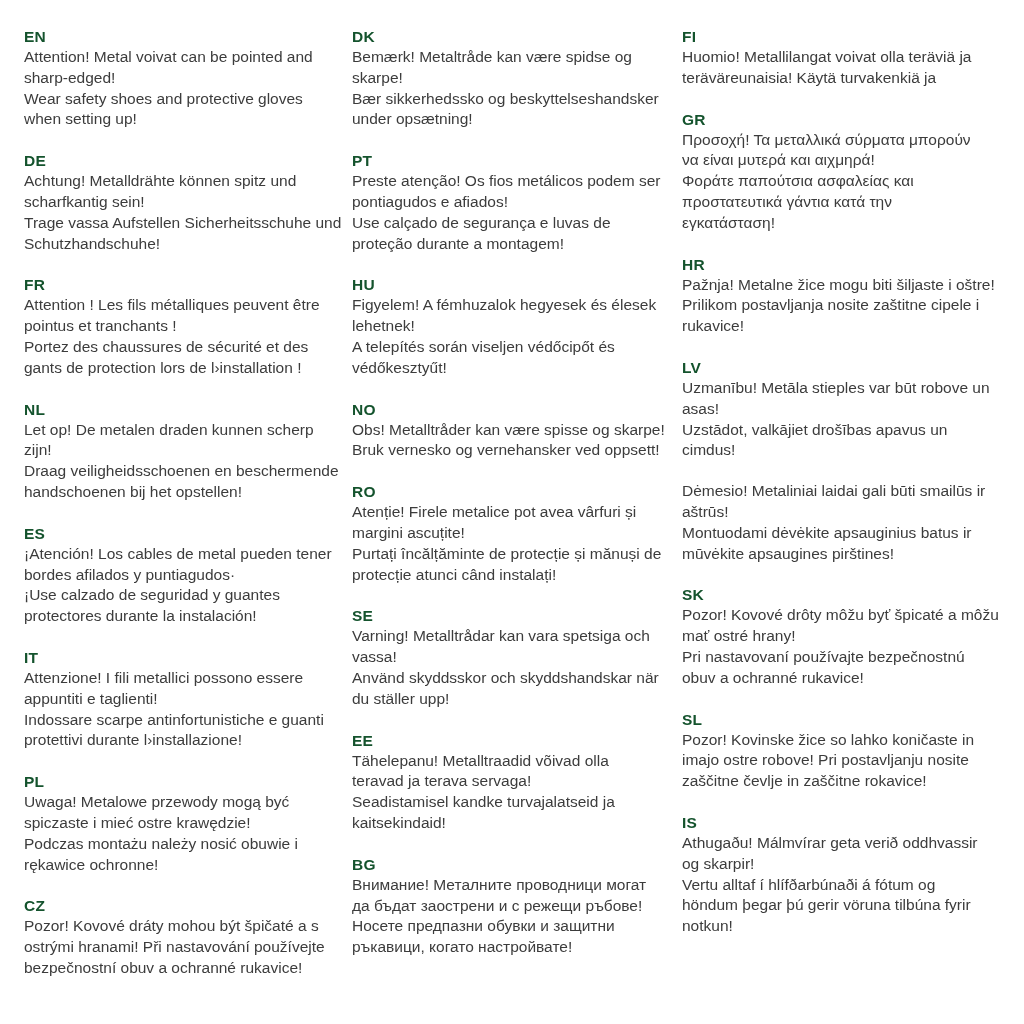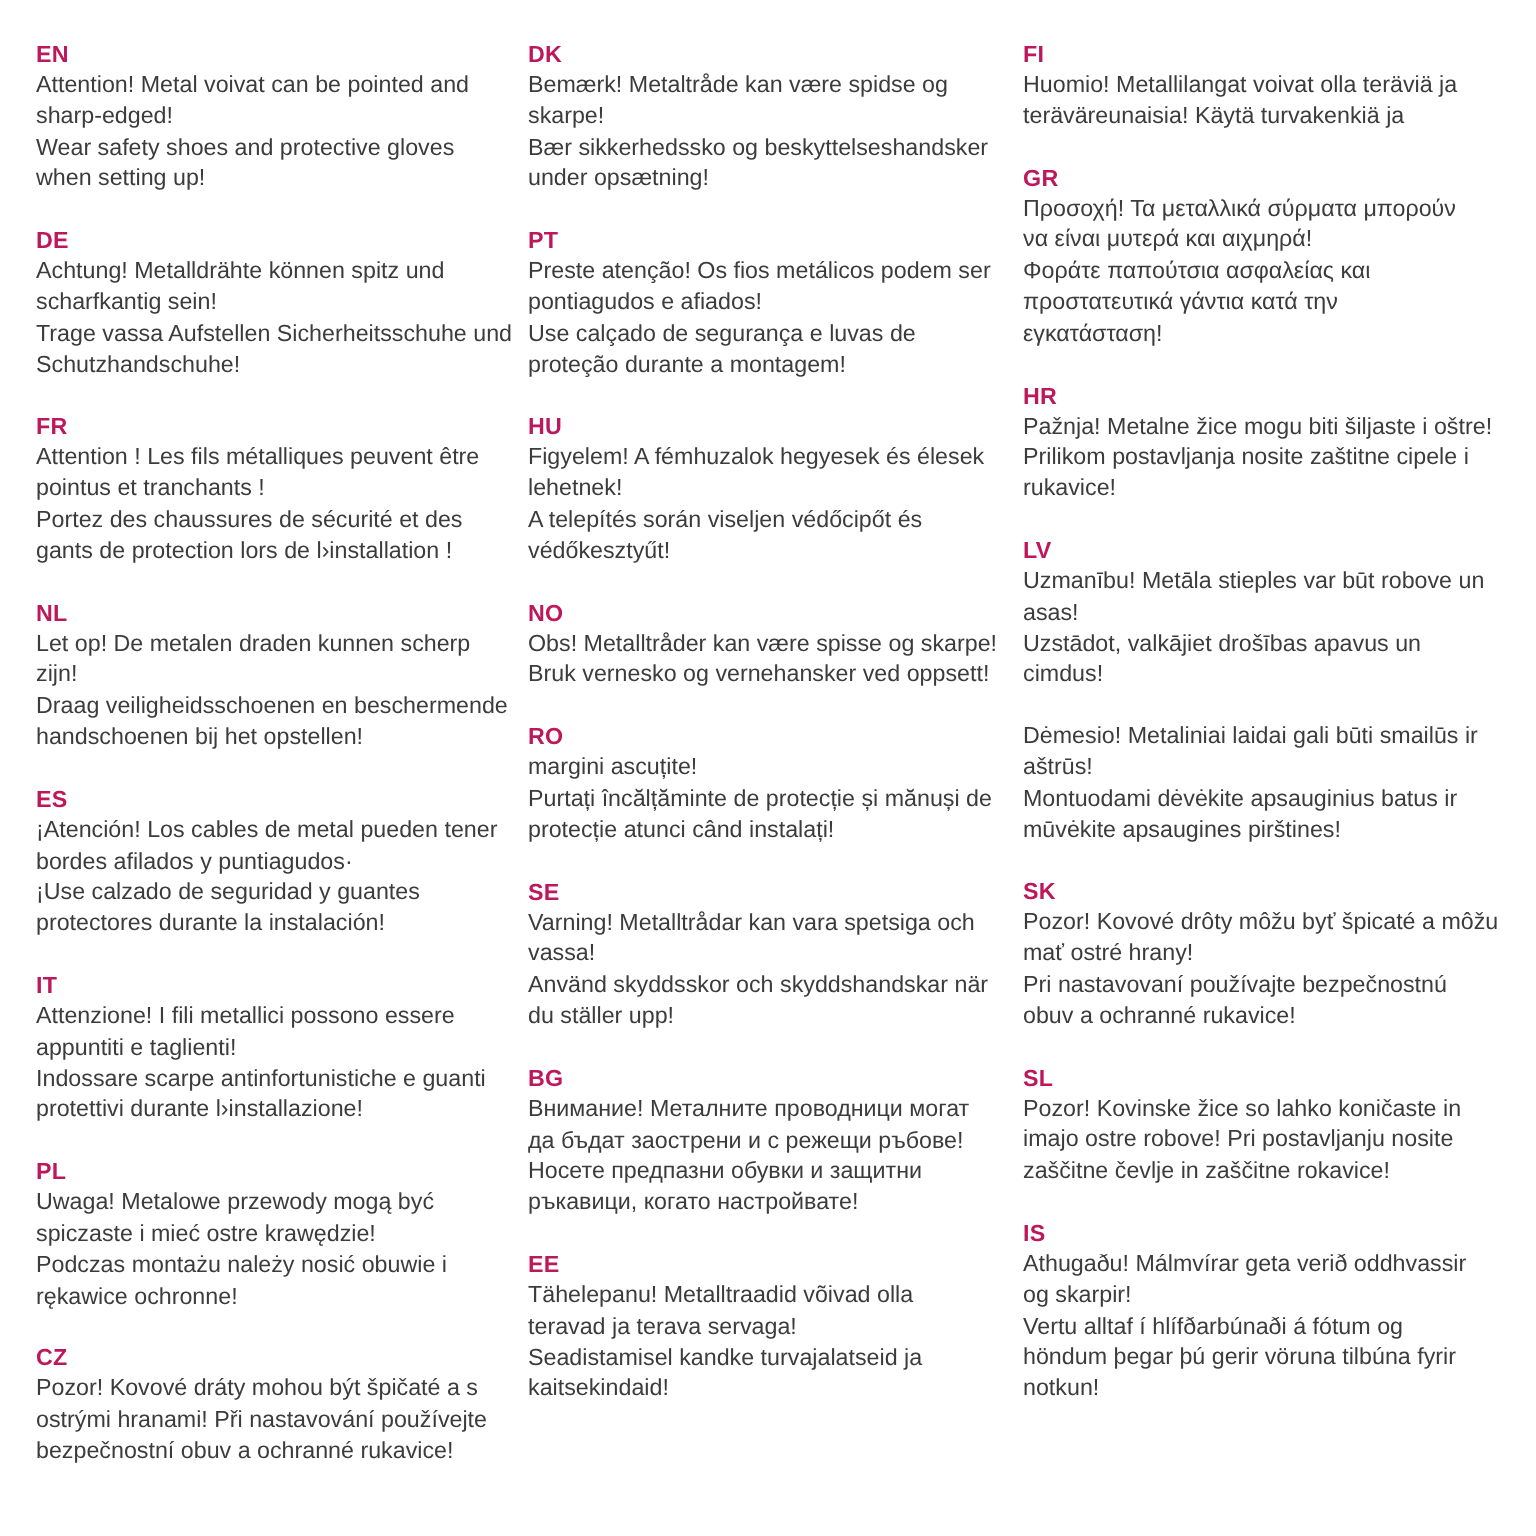--- a/index.html
+++ b/index.html
@@ -21,21 +21,21 @@
     display: grid;
     grid-template-columns: 328px 330px 342px;
   }
   .col { min-width: 0; }
   .block { margin: 0 0 20px 0; }
   .code {
     margin: 0;
     font-size: 15.5px;
     font-weight: bold;
     line-height: 21px;
-    color: #be185d;
+    color: #14532d;
     letter-spacing: 0.2px;
   }
   .line {
     margin: 0;
     font-size: 15.5px;
     font-weight: 400;
     line-height: 20.8px;
     white-space: nowrap;
     color: #3c3c3c;
   }
@@ -123,44 +123,45 @@
         <p class="line">A telepítés során viseljen védőcipőt és</p>
         <p class="line">védőkesztyűt!</p>
       </section>
       <section class="block">
         <h3 class="code">NO</h3>
         <p class="line">Obs! Metalltråder kan være spisse og skarpe!</p>
         <p class="line">Bruk vernesko og vernehansker ved oppsett!</p>
       </section>
       <section class="block">
         <h3 class="code">RO</h3>
+        <p class="line">Atenție! Firele metalice pot avea vârfuri și</p>
         <p class="line">margini ascuțite!</p>
         <p class="line">Purtați încălțăminte de protecție și mănuși de</p>
         <p class="line">protecție atunci când instalați!</p>
       </section>
       <section class="block">
         <h3 class="code">SE</h3>
         <p class="line">Varning! Metalltrådar kan vara spetsiga och</p>
         <p class="line">vassa!</p>
         <p class="line">Använd skyddsskor och skyddshandskar när</p>
         <p class="line">du ställer upp!</p>
       </section>
       <section class="block">
+        <h3 class="code">EE</h3>
+        <p class="line">Tähelepanu! Metalltraadid võivad olla</p>
+        <p class="line">teravad ja terava servaga!</p>
+        <p class="line">Seadistamisel kandke turvajalatseid ja</p>
+        <p class="line">kaitsekindaid!</p>
+      </section>
+      <section class="block">
         <h3 class="code">BG</h3>
         <p class="line">Внимание! Металните проводници могат</p>
         <p class="line">да бъдат заострени и с режещи ръбове!</p>
         <p class="line">Носете предпазни обувки и защитни</p>
         <p class="line">ръкавици, когато настройвате!</p>
-      </section>
-      <section class="block">
-        <h3 class="code">EE</h3>
-        <p class="line">Tähelepanu! Metalltraadid võivad olla</p>
-        <p class="line">teravad ja terava servaga!</p>
-        <p class="line">Seadistamisel kandke turvajalatseid ja</p>
-        <p class="line">kaitsekindaid!</p>
       </section>
     </div>
   <div class="col">
       <section class="block">
         <h3 class="code">FI</h3>
         <p class="line">Huomio! Metallilangat voivat olla teräviä ja</p>
         <p class="line">teräväreunaisia! Käytä turvakenkiä ja</p>
       </section>
       <section class="block">
         <h3 class="code">GR</h3>

